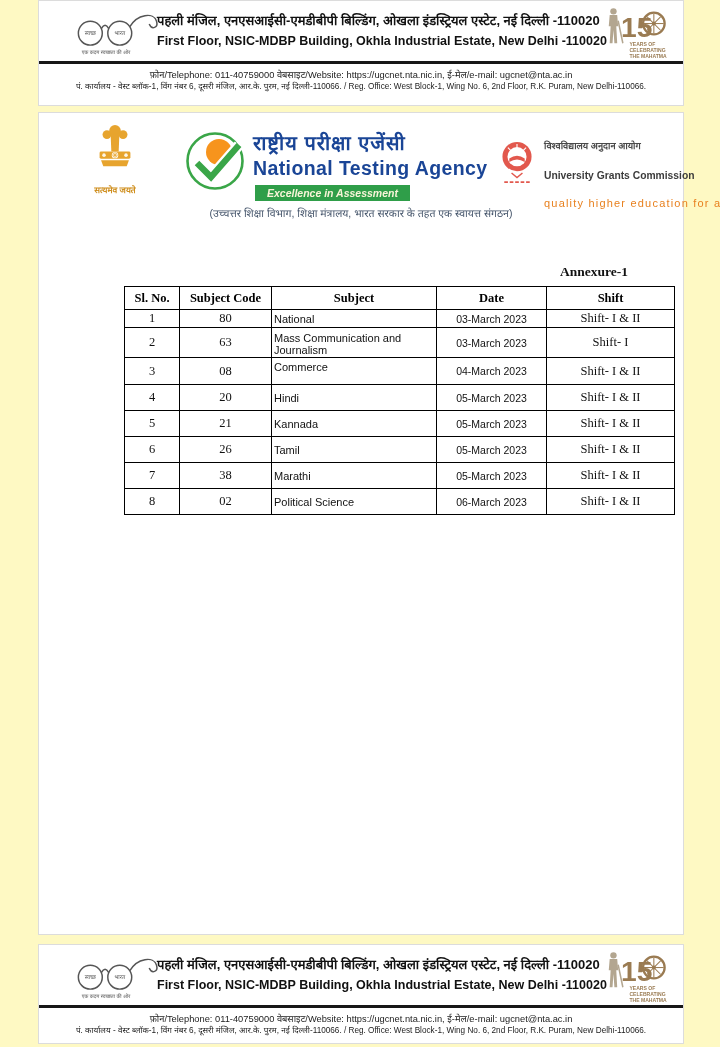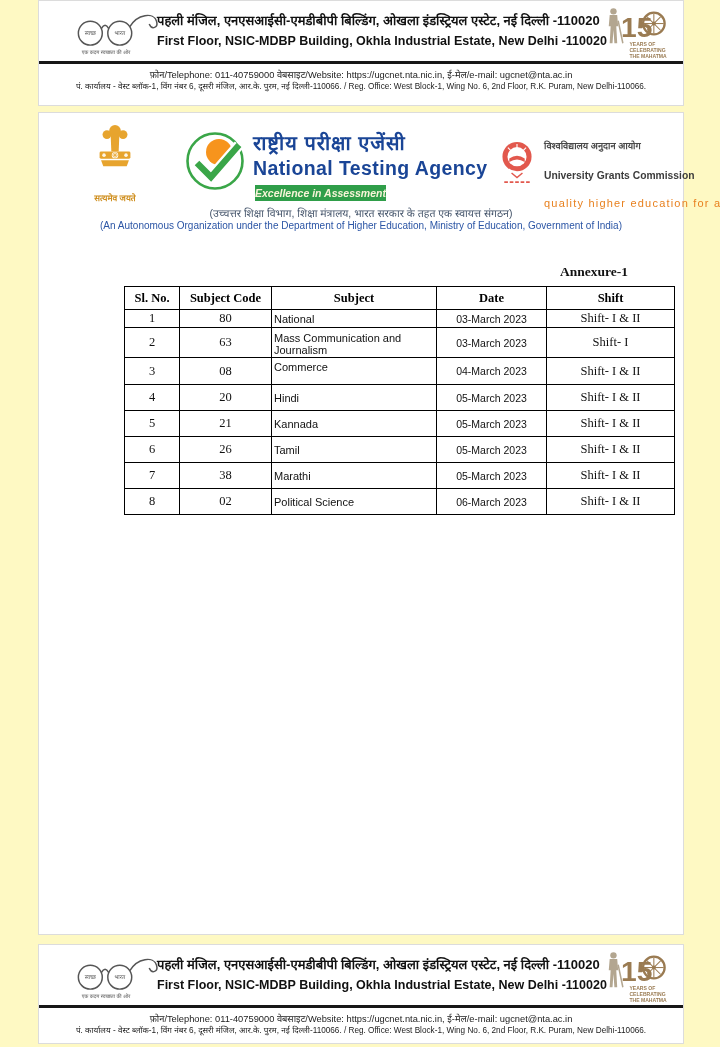--- a/index.html
+++ b/index.html
@@ -15,27 +15,27 @@
   .bar-center{position:absolute;left:118px;right:104px;top:10px;text-align:center;}
   .addr-hi{font-size:13px;font-weight:bold;white-space:nowrap;color:#111;}
   .addr-en{font-size:12.5px;font-weight:bold;white-space:nowrap;color:#111;margin-top:5px;}
   .bar-150{position:absolute;right:16px;top:2px;width:62px;height:58px;}
   .bar-rule{position:absolute;left:0;right:0;top:60px;height:3px;background:#171717;}
   .contact1{position:absolute;left:0;right:0;top:67px;text-align:center;font-size:9.3px;color:#222;white-space:nowrap;}
   .contact2{position:absolute;left:0;right:0;top:79px;text-align:center;font-size:8.2px;color:#222;white-space:nowrap;}
 
   
   .emblem-wrap{position:absolute;left:42px;top:8px;width:68px;text-align:center;}
-  .emblem-caption{font-size:8.5px;font-weight:bold;color:#cf8f1f;margin-top:9px;white-space:nowrap;}
+  .emblem-caption{font-size:8.5px;font-weight:bold;color:#cf8f1f;margin-top:1px;white-space:nowrap;}
   .nta-circle{position:absolute;left:146px;top:18px;width:60px;height:60px;}
   .nta-text{position:absolute;left:214px;top:16px;}
   .nta-hi{font-size:20px;font-weight:bold;color:#1a4596;letter-spacing:1px;white-space:nowrap;}
   .nta-en{font-size:19.5px;font-weight:bold;color:#1a4596;letter-spacing:.4px;white-space:nowrap;margin-top:1px;}
   .nta-badge{display:inline-block;margin-top:5px;margin-left:2px;background:#2f9e49;color:#f8f4d8;
-             font-size:10.5px;font-weight:bold;font-style:italic;padding:2px 0;}
+             font-size:10.5px;font-weight:bold;font-style:italic;padding:2px 12px;}
   .ugc{position:absolute;left:458px;top:26px;display:flex;gap:7px;align-items:flex-start;}
   .ugc-hi{font-size:9.3px;font-weight:bold;color:#4a4a4a;white-space:nowrap;}
   .ugc-en{font-size:10.3px;font-weight:bold;color:#3c3c3c;white-space:nowrap;margin-top:18px;}
   .ugc-tag{font-size:11px;color:#e8801e;letter-spacing:1.2px;white-space:nowrap;margin-top:16px;}
   .org-hi{position:absolute;left:0;right:0;top:93px;text-align:center;font-size:10.5px;color:#44546a;white-space:nowrap;}
   .org-en{position:absolute;left:0;right:0;top:107px;text-align:center;font-size:10px;color:#2b55a5;white-space:nowrap;}
   .annexure{position:absolute;right:55px;top:151px;font-family:"Liberation Serif",serif;
             font-size:13.5px;font-weight:bold;color:#111;}
 
   
@@ -150,21 +150,20 @@
         <line x1="8" y1="47" x2="36" y2="47" stroke="#e2584d" stroke-width="2" stroke-dasharray="4 2"></line>
       </svg>
       <div>
         <div class="ugc-hi">विश्वविद्यालय अनुदान आयोग</div>
         <div class="ugc-en">University Grants Commission</div>
         <div class="ugc-tag">quality higher education for all</div>
       </div>
     </div>
 
     <div class="org-hi">(उच्चत्तर शिक्षा विभाग, शिक्षा मंत्रालय, भारत सरकार के तहत एक स्वायत्त संगठन)</div>
-    <div class="org-en">(An Autonomous Organization under the Department of Higher Education, Ministry of Education, Government of India)</div>
 
     <div class="annexure">Annexure-1</div>
 
     <div class="table-wrap">
       <table class="schedule">
         <colgroup>
           <col style="width:55px">
             <col style="width:92px">
             <col style="width:165px">
           <col style="width:110px">

